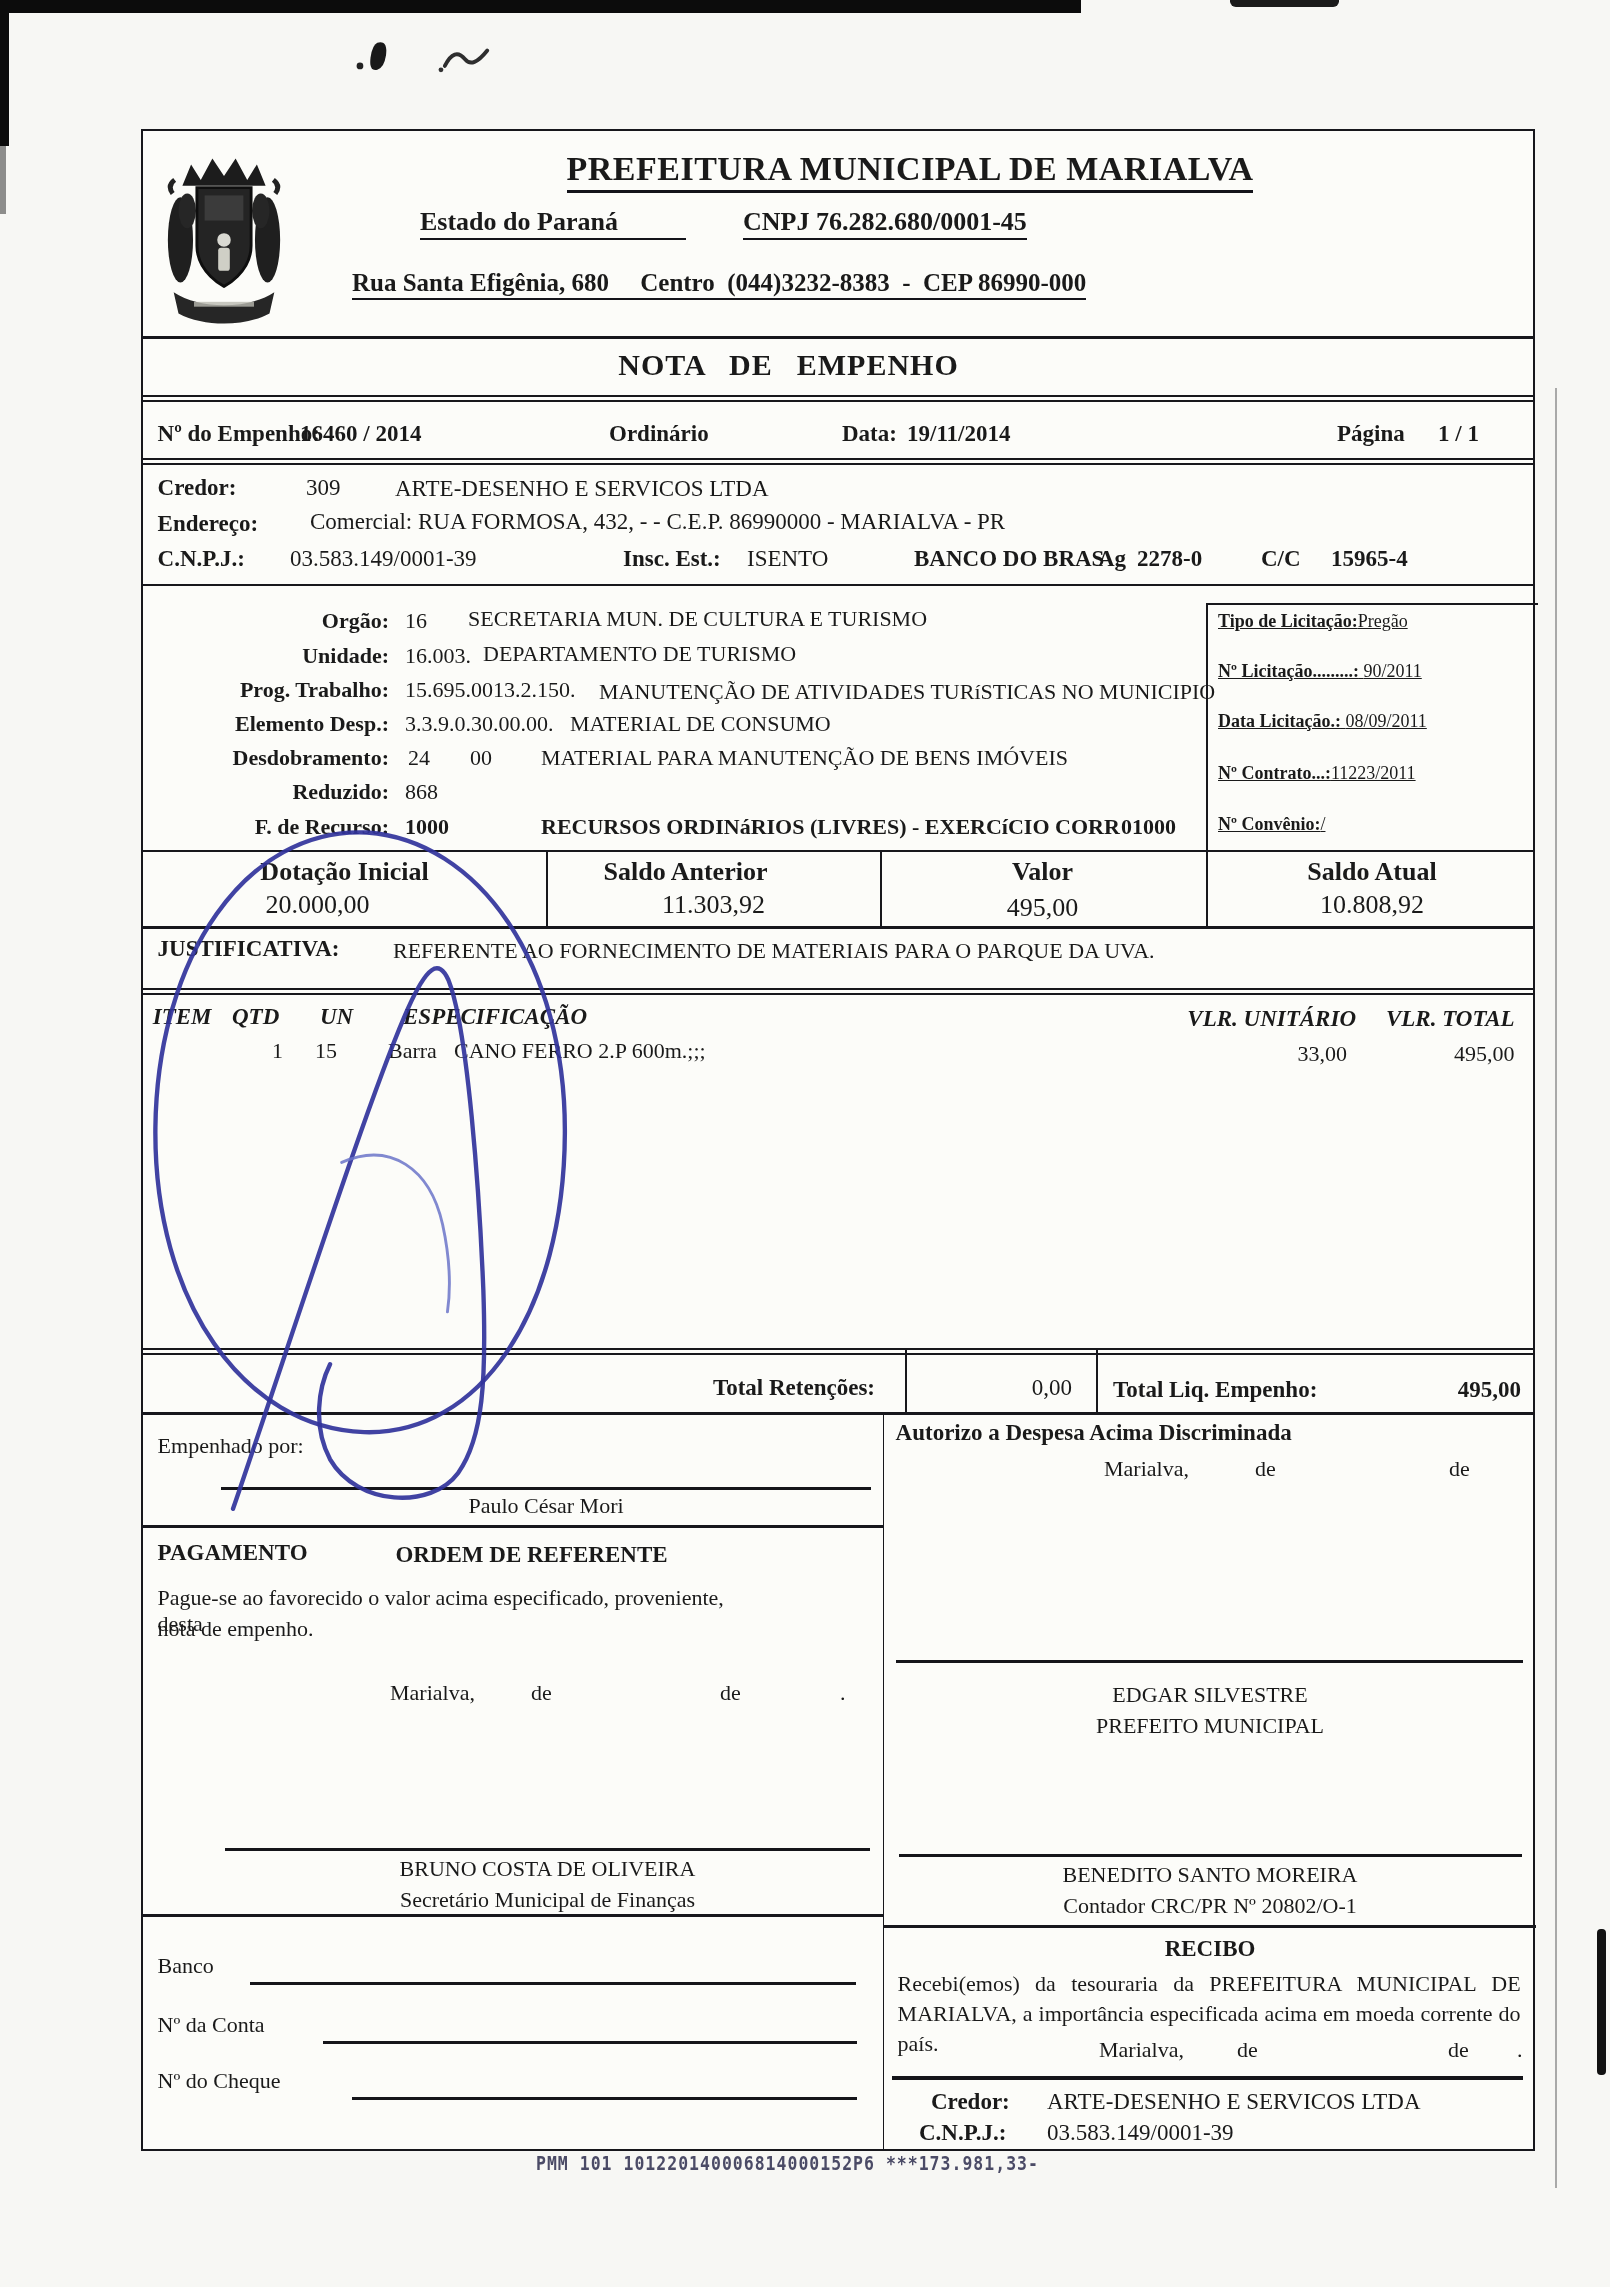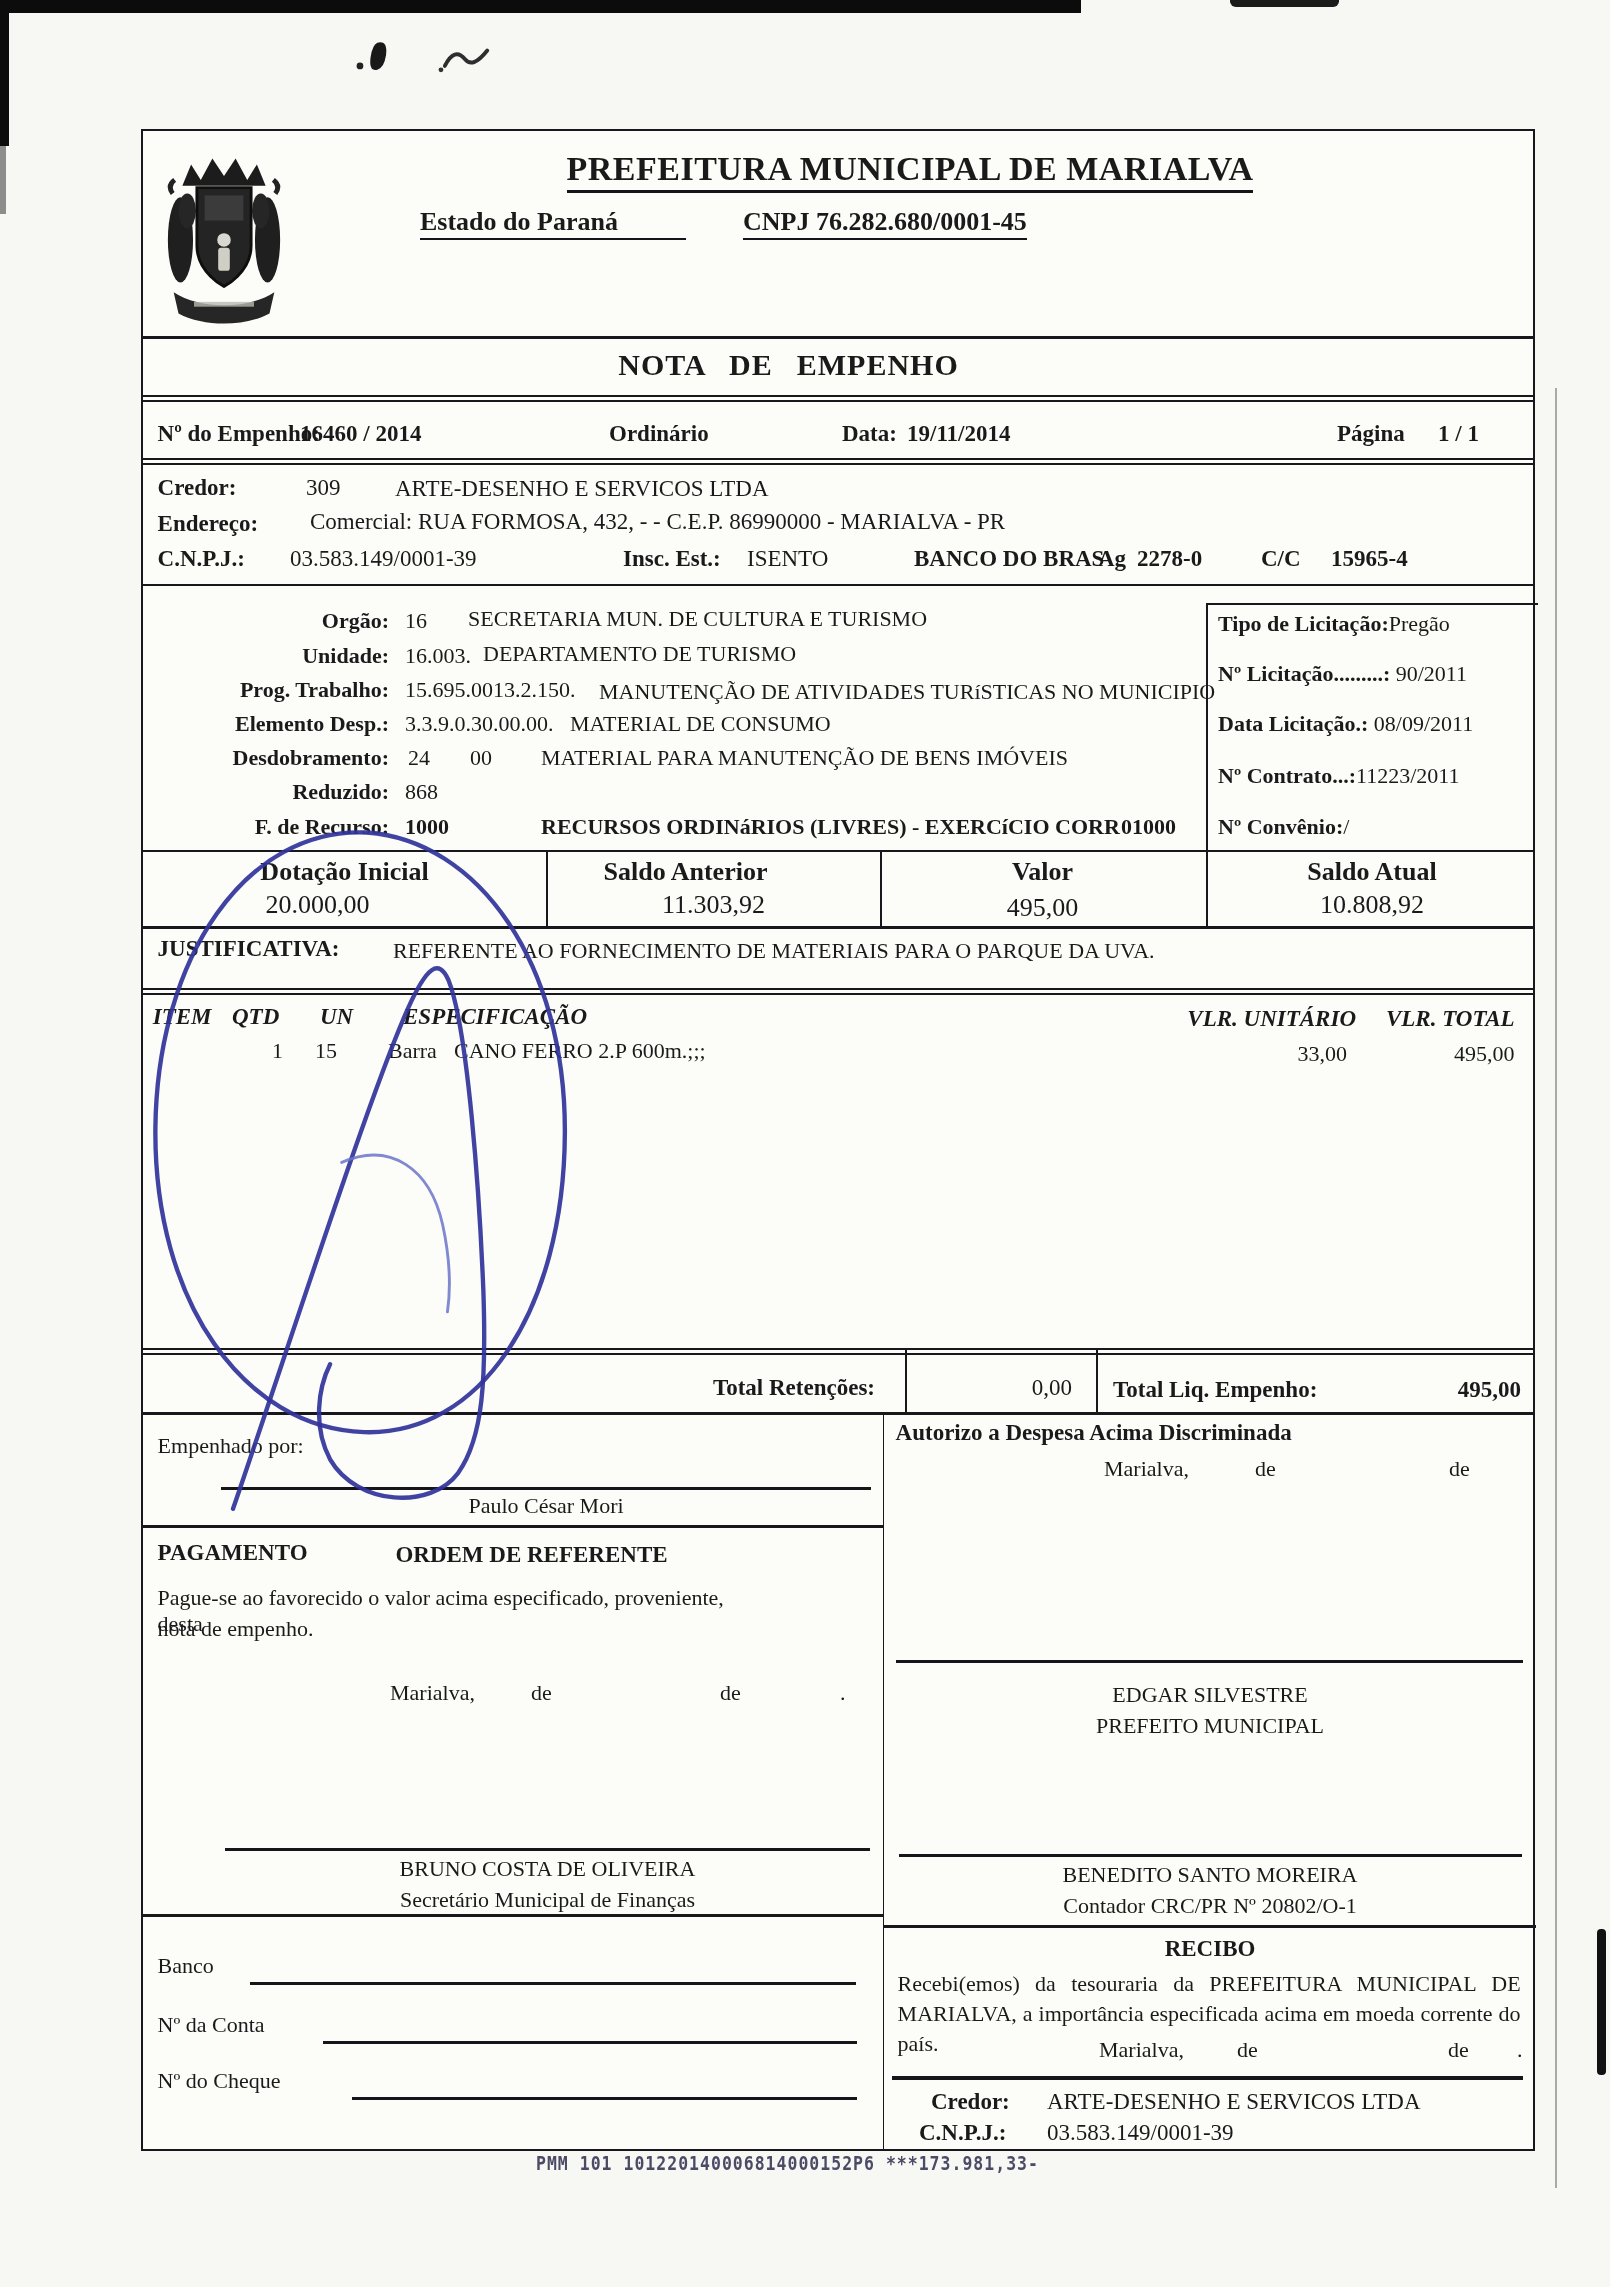--- a/index.html
+++ b/index.html
@@ -18,21 +18,21 @@
   .vline{position:absolute;background:#17171c;width:1.9px;}
   .sig{position:absolute;background:#15151a;height:2.9px;}
   .t23{font-size:22px;}
   .t24{font-size:23px;}
   .t26{font-size:25px;}
   .t27{font-size:26px;}
   .ul{border-bottom:2.9px solid #14141a;padding-bottom:1.9px;}
   .ul4{border-bottom:3.9px solid #14141a;padding-bottom:2.9px;}
   .nota{font-size:30px;font-weight:bold;word-spacing:15.5px;letter-spacing:1px;}
   .title{font-size:34px;font-weight:bold;letter-spacing:0.5px;}
-  .lic-row{position:absolute;left:1075px;white-space:nowrap;font-size:22px;}
+  .lic-row{position:absolute;left:1075px;white-space:nowrap;font-size:18px;text-decoration:underline;}
   .footerline{font-family:"DejaVu Sans Mono", monospace;font-size:16.5px;font-weight:bold;
               letter-spacing:1px;color:#4b4b66;transform:scaleY(1.15);}
   .rcol{position:absolute;left:740px;top:1281px;width:652px;bottom:0;
         border-left:1.9px solid #17171c;box-sizing:border-box;}
   svg{display:block;}
 </style>
 </head>
 <body>
 
 <div class="page">
@@ -70,20 +70,23 @@
 
     <div class="abs ctr" style="left:243px;top:19.4px;width:1048px;">
       <span class="title ul4">PREFEITURA MUNICIPAL DE MARIALVA</span>
     </div>
     <div class="abs" style="left:277px;top:76px;">
       <span class="t27 b ul" style="padding-right:68px;">Estado do Paraná</span>
     </div>
     <div class="abs" style="left:600px;top:76px;">
       <span class="t27 b ul">CNPJ 76.282.680/0001-45</span>
     </div>
+    <div class="abs" style="left:209px;top:138px;">
+      <span class="t26 b ul pre">Rua Santa Efigênia, 680     Centro  (044)3232-8383  -  CEP 86990-000</span>
+    </div>
 
     <div class="hline" style="left:0;top:205px;width:100%;"></div>
     <div class="abs ctr" style="left:0;top:217px;width:1291px;">
       <span class="nota">NOTA  DE  EMPENHO</span>
     </div>
     <div class="hline2" style="left:0;top:264px;width:100%;"></div>
     <div class="hline2" style="left:0;top:269px;width:100%;"></div>
 
     <span class="abs t24 b" style="left:14.6px;top:290px;">Nº do Empenho:</span>
     <span class="abs t24 b" style="left:157px;top:290px;">16460 / 2014</span>

